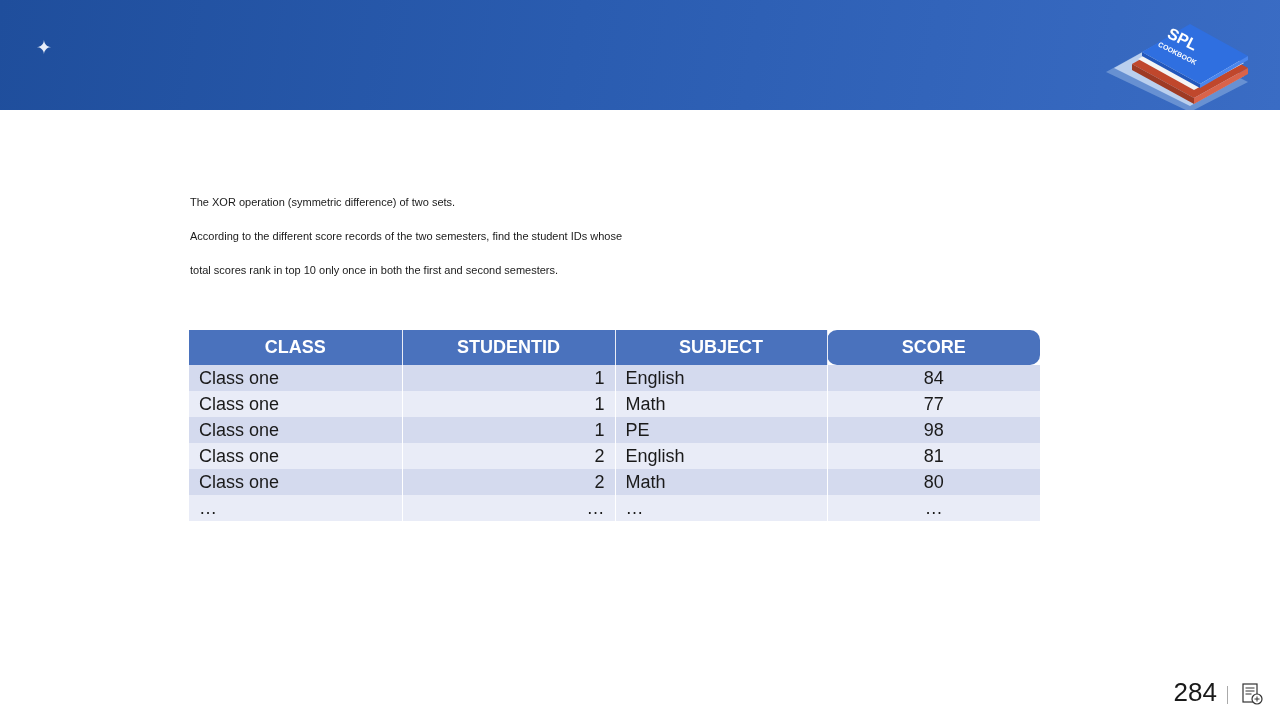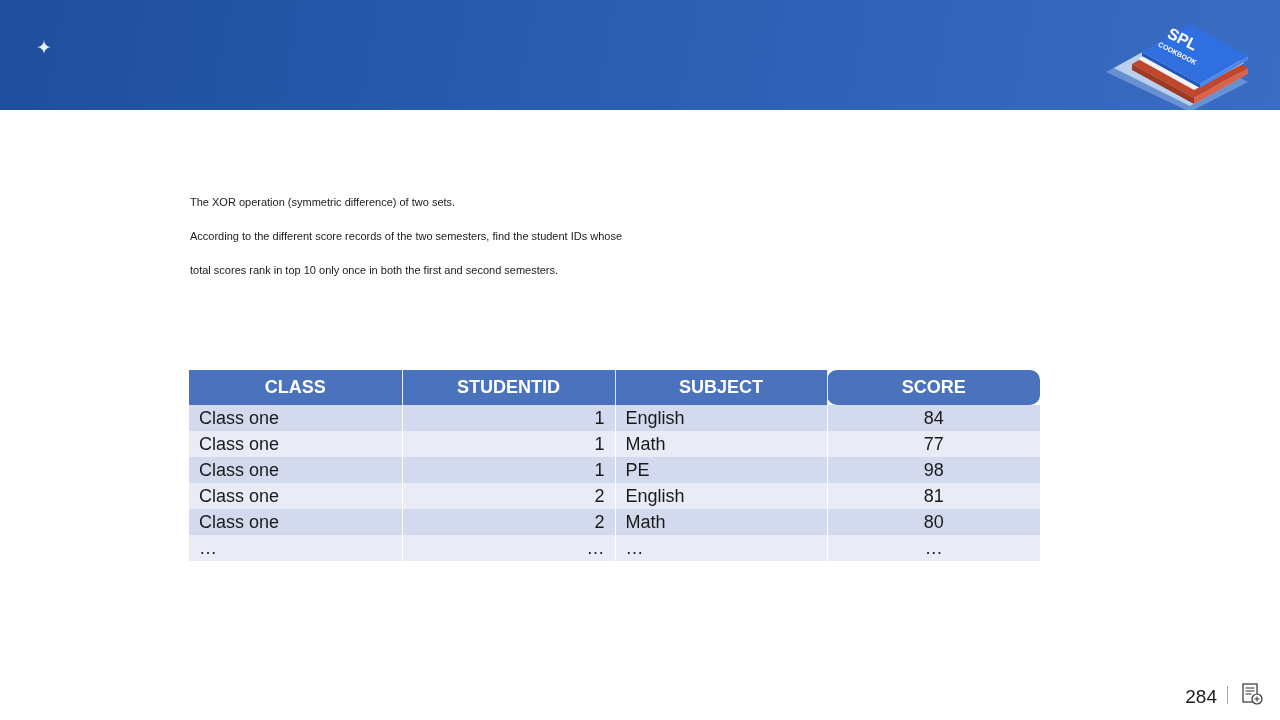--- a/index.html
+++ b/index.html
@@ -67,21 +67,20 @@
     line-height: 34px;
   }
   .para .line { white-space: nowrap; }
 
   
   .table-wrap {
     position: absolute;
     left: 189px;
     top: 330px;
     width: 851px;
-    margin-top: 40px;
   }
   table.data {
     border-collapse: collapse;
     width: 851px;
     table-layout: fixed;
   }
   table.data th {
     background: #4a72bd;
     color: #ffffff;
     font-size: 18px;
@@ -108,21 +107,21 @@
   .col-class    { width: 213px; }
   .col-student  { width: 213px; }
   .col-subject  { width: 212px; }
   .col-score    { width: 213px; }
 
   
   .page-number {
     position: absolute;
     right: 63px;
     bottom: 12px;
-    font-size: 19px;
+    font-size: 26px;
     color: #1a1a1a;
   }
   .footer-divider {
     position: absolute;
     right: 52px;
     bottom: 16px;
     width: 1px;
     height: 18px;
     background: #aaaaaa;
   }

